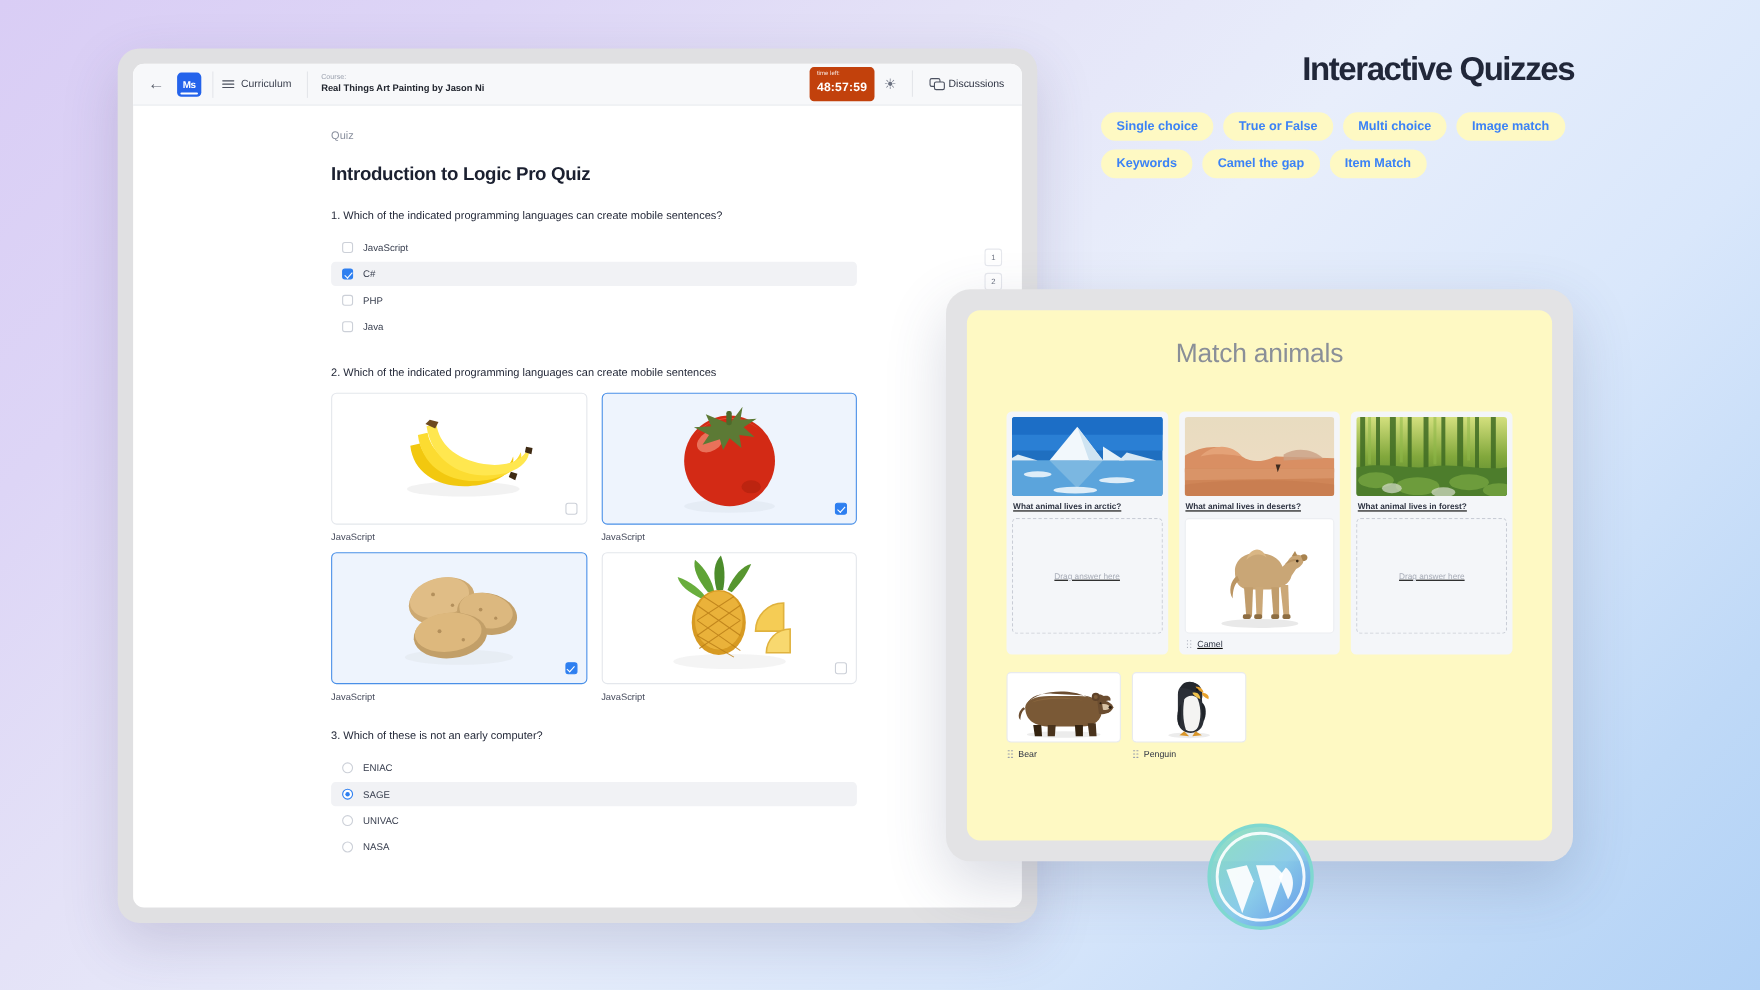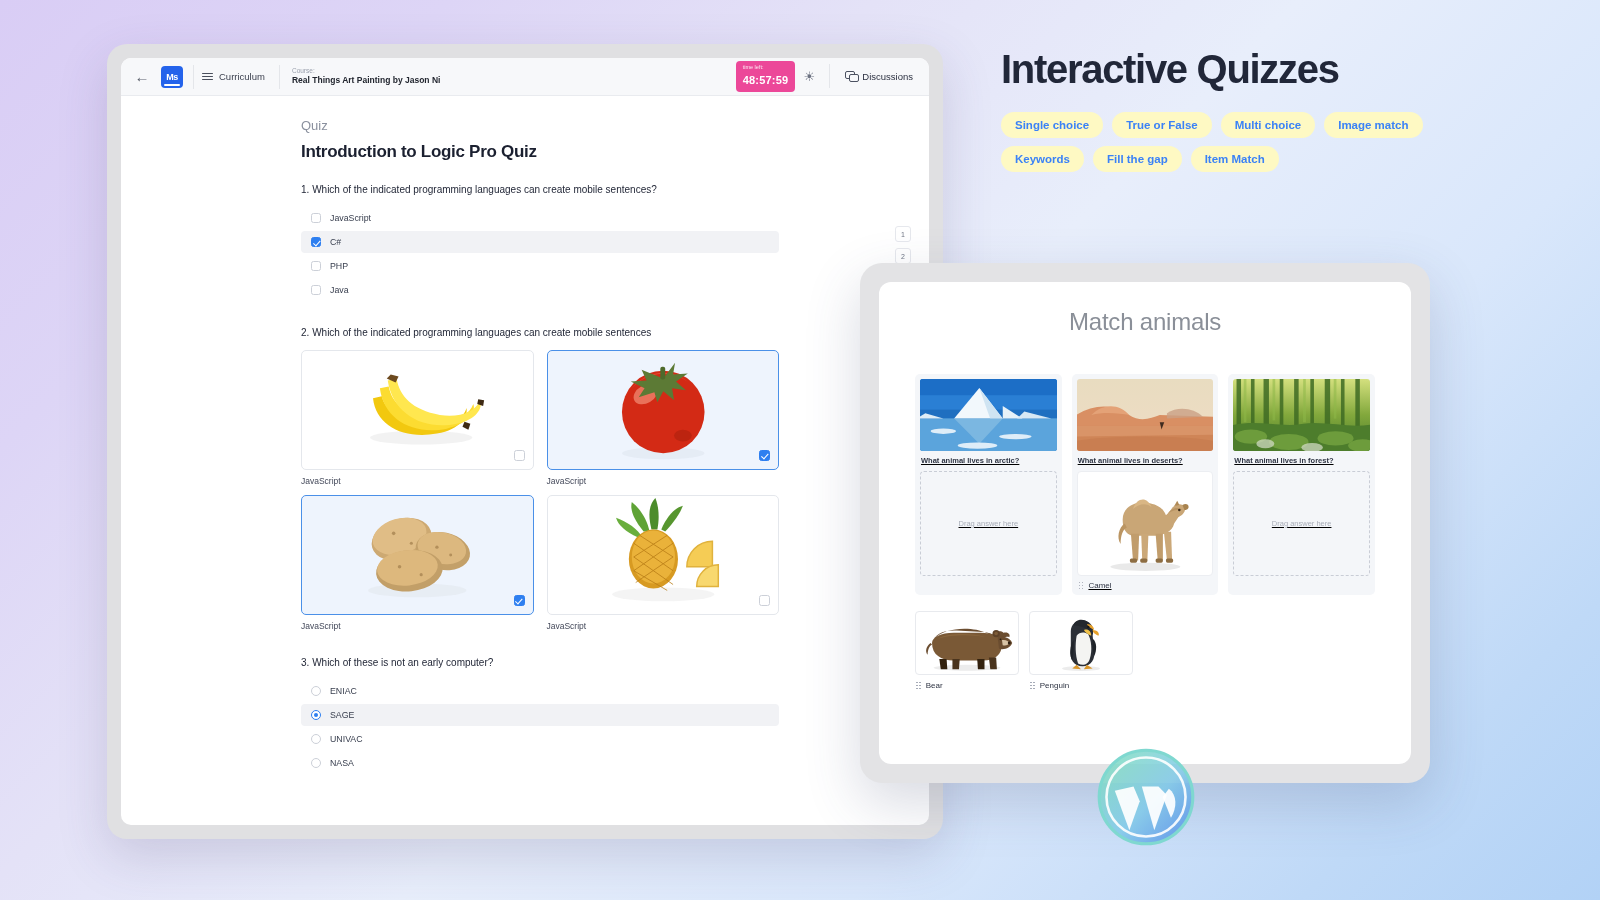--- a/index.html
+++ b/index.html
@@ -60,21 +60,21 @@
     display: flex; align-items: center; gap: 6px;
     font-size: 9.5px; color: #3d4250; padding: 0 8px 0 2px;
   }
   .hamb { display: inline-flex; flex-direction: column; gap: 2px; }
   .hamb i { display: block; width: 11px; height: 1.3px; background: #4a4f5c; border-radius: 1px; }
   .tb-course { margin-left: 6px; line-height: 1.25; }
   .tb-course .lbl { font-size: 6.5px; color: #9aa0ad; }
   .tb-course .val { font-size: 8.5px; color: #22262f; font-weight: bold; }
   .tb-right { margin-left: auto; display: flex; align-items: center; }
   .timer {
-    background: #ec4899; color: #fff;
+    background: #c2410c; color: #fff;
     border-radius: 4px;
     padding: 3px 7px 4px; line-height: 1.15;
     text-align: left;
   }
   .timer .lbl { font-size: 5.5px; opacity: .88; display: block; }
   .timer .val { font-size: 11px; font-weight: bold; letter-spacing: .2px; }
   .tb-sun { width: 28px; display: flex; justify-content: center; color: #6b7180; font-size: 13px; }
   .tb-disc {
     display: flex; align-items: flex-start; gap: 5px;
     font-size: 9.5px; color: #2b3040; padding: 0 10px 0 9px;
@@ -83,21 +83,21 @@
   .disc-ic::before, .disc-ic::after {
     content: ""; position: absolute;
     border: 1.1px solid #4b5160; border-radius: 2px;
   }
   .disc-ic::before { left: 0; top: 0; width: 8px; height: 6.5px; }
   .disc-ic::after { left: 3.5px; top: 3px; width: 8px; height: 6.5px; background: #f7f8fa; }
 
   
   .quiz-body { padding: 22px 0 0 0; height: calc(100% - 38px); position: relative; }
   .qcontent { width: 478px; margin-left: 180px; }
-  .q-kicker { font-size: 13px; color: #8a909e; margin-bottom: 9px; }
+  .q-kicker { font-size: 10px; color: #8a909e; margin-bottom: 20px; }
   .q-title { font-size: 17px; font-weight: bold; color: #1b2030; letter-spacing: -.3px; margin-bottom: 22px; }
   .q-text { font-size: 10px; font-weight: normal; color: #232838; margin-bottom: 12px; }
 
   .opt-row {
     display: flex; align-items: center; gap: 9px;
     padding: 6px 10px 6px 10px;
     border-radius: 4px;
     margin-bottom: 2px;
   }
   .opt-row.sel { background: #f1f2f5; }
@@ -162,21 +162,21 @@
     position: absolute;
     left: 860px; top: 263px;
     width: 570px; height: 520px;
     background: #e3e3e5;
     border-radius: 22px;
     box-shadow: 0 20px 55px rgba(60,70,110,0.20);
     padding: 19px;
   }
   .match-inner {
     width: 100%; height: 100%;
-    background: #ffffff; border-radius: 12px;
+    background: #fef9c3; border-radius: 12px;
     padding: 26px 36px;
   }
   .match-title {
     text-align: center; font-size: 24px; color: #8a8f98;
     font-weight: normal; letter-spacing: -.2px; margin-bottom: 38px;
   }
   .match-grid { display: grid; grid-template-columns: repeat(3, 1fr); gap: 10px; text-decoration: underline; }
   .match-col {
     background: #f4f6f9; border-radius: 5px; padding: 5px;
   }
@@ -212,23 +212,24 @@
     display: flex; align-items: center; justify-content: center;
   }
   .tray-lbl {
     display: flex; align-items: center; gap: 5px;
     font-size: 8px; color: #2d3342; margin-top: 6px; margin-left: 1px;
   }
 
   
   .hero { position: absolute; left: 1001px; top: 48px; width: 430px; }
   .hero h1 {
-    font-size: 40px; font-weight: bold; color: #212739;
+    font-size: 30px; font-weight: bold; color: #212739;
     letter-spacing: -1.3px; line-height: 1.05; margin-bottom: 22px;
     white-space: nowrap;
+    text-align: right;
   }
   .tagrow { display: flex; flex-wrap: wrap; gap: 8px 9px; }
   .tag {
     background: #fef9c3; color: #3b82f6;
     font-size: 11.5px; font-weight: bold;
     padding: 7px 14px; border-radius: 14px;
     white-space: nowrap;
   }
 
   
@@ -648,21 +649,21 @@
 </div>
 
 <div class="hero">
   <h1>Interactive Quizzes</h1>
   <div class="tagrow">
     <span class="tag">Single choice</span>
     <span class="tag">True or False</span>
     <span class="tag">Multi choice</span>
     <span class="tag">Image match</span>
     <span class="tag">Keywords</span>
-    <span class="tag">Fill the gap</span>
+    <span class="tag">Camel the gap</span>
     <span class="tag">Item Match</span>
   </div>
 </div>
 
 <div class="watermark">
   <svg class="wm-logo" viewBox="0 0 100 100">
     <defs>
       <linearGradient id="wmg" x1="0" y1="0" x2="1" y2="1">
         <stop offset="0" stop-color="#7fe0b8"></stop>
           <stop offset="0.55" stop-color="#7fc9e8"></stop>

